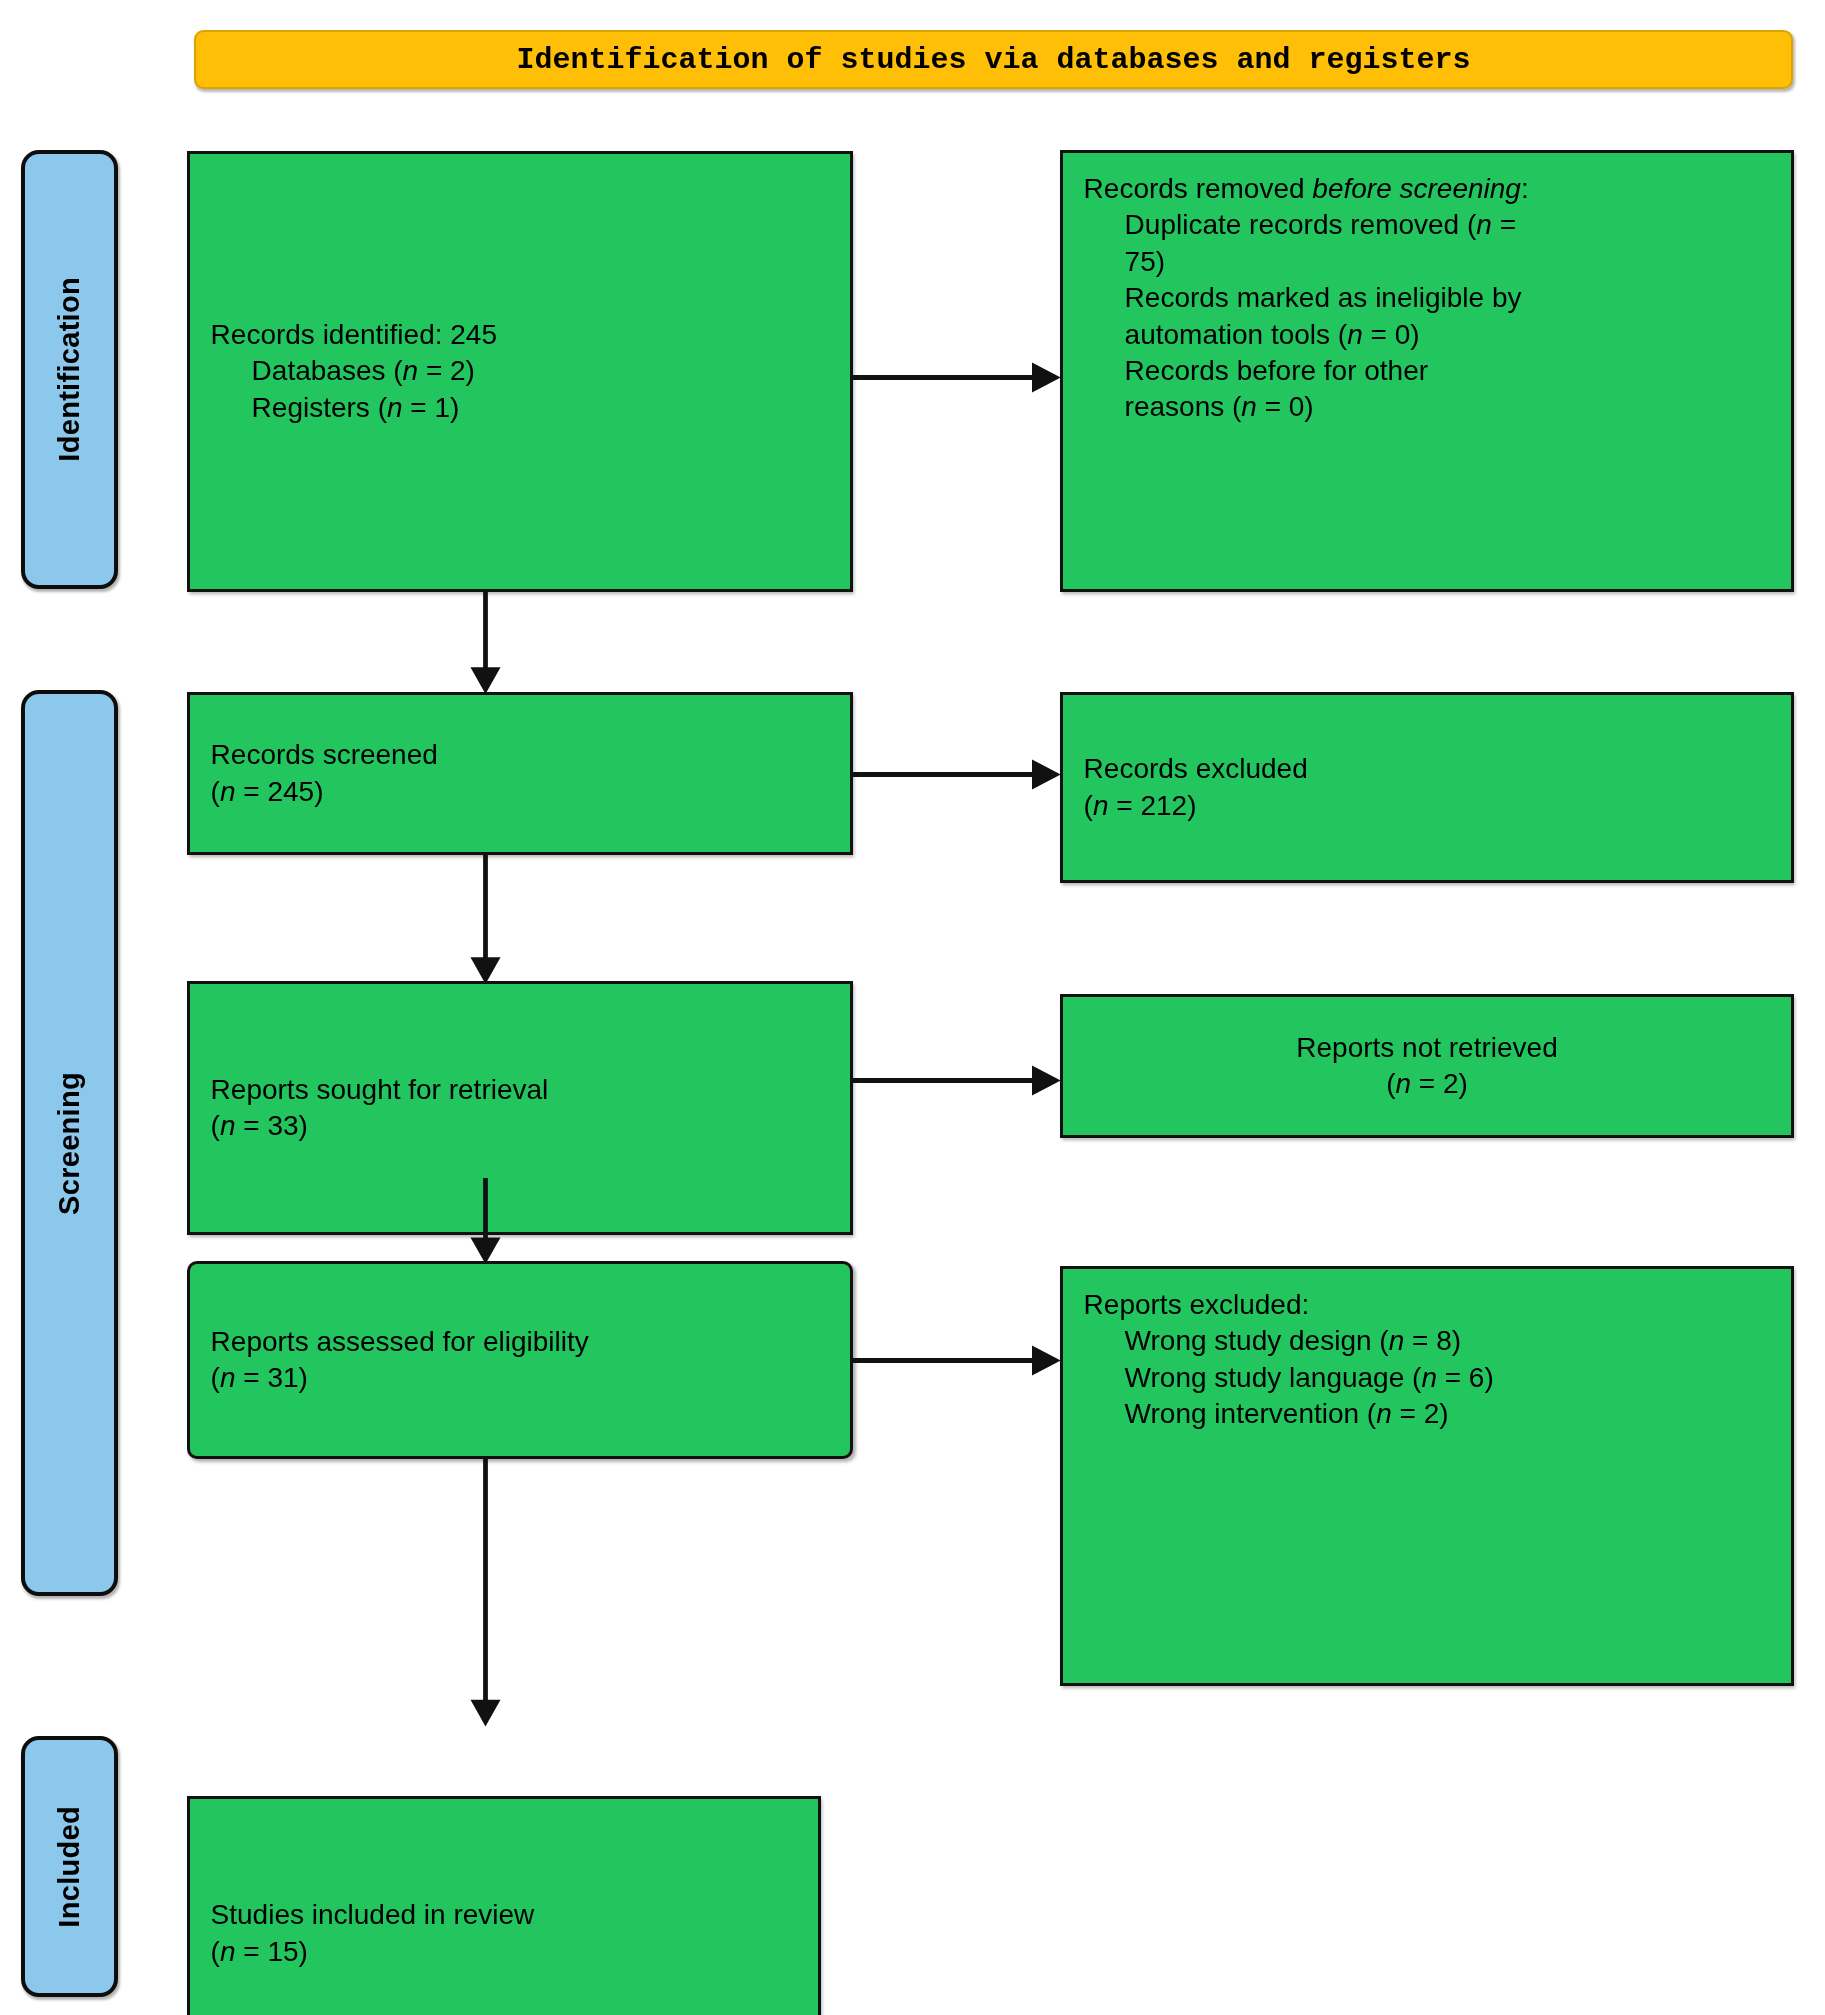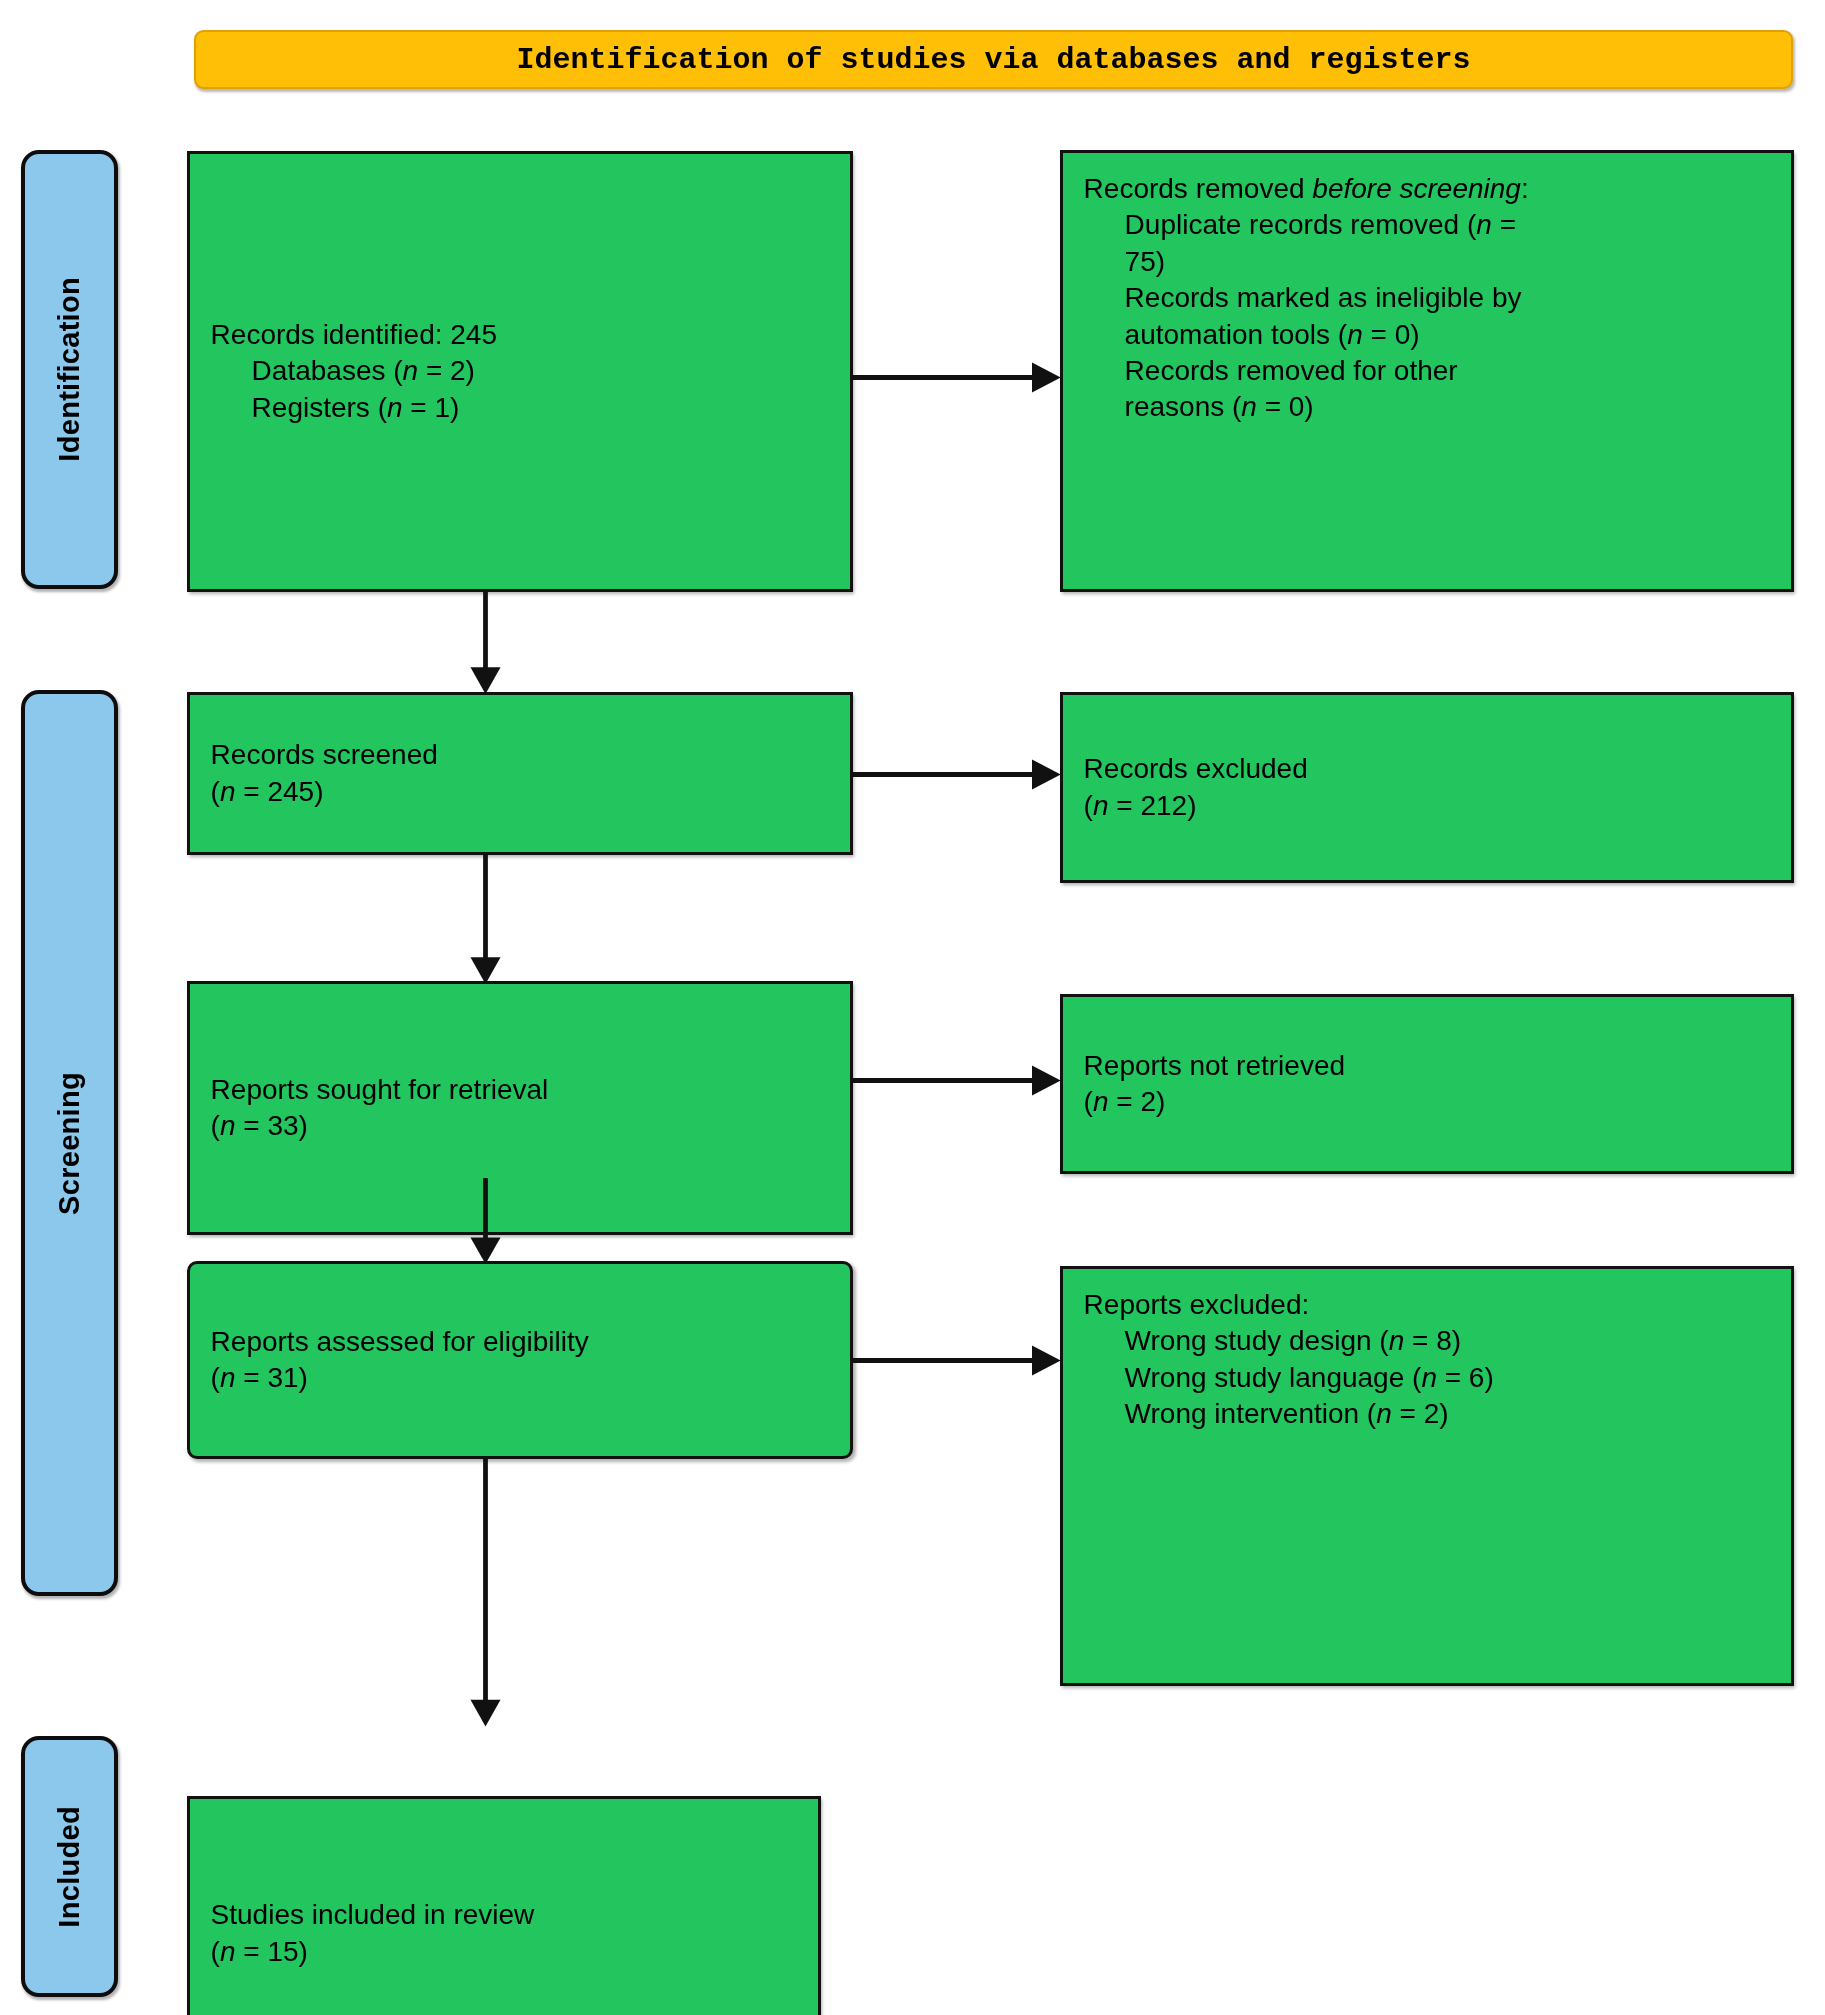--- a/index.html
+++ b/index.html
@@ -101,21 +101,21 @@
   
   #box-identified      { left: 187px; top: 151px;  width: 666px;  height: 441px; }
   #box-screened        { left: 187px; top: 692px; width: 666px;  height: 163px; }
   #box-sought          { left: 187px; top: 981px; width: 666px;  height: 254px; }
   #box-assessed        { left: 187px; top: 1261px; width: 666px;  height: 198px; border-radius: 10px; }
   #box-included        { left: 187px; top: 1796px; width: 634px;  height: 275px; }
 
   
   #box-removed-before  { left: 1060px; top: 150px;  width: 734px; height: 442px; }
   #box-excluded        { left: 1060px; top: 692px; width: 734px; height: 191px; }
-  #box-not-retrieved   { left: 1060px; top: 994px; width: 734px; height: 180px; }
+  #box-not-retrieved   { left: 1060px; top: 994px; width: 734px; height: 144px; text-align: center; }
   #box-reports-excl    { left: 1060px; top: 1266px; width: 734px; height: 420px; }
 
   
   .connector {
     position: absolute;
   }
   .connector svg { display: block; overflow: visible; }
 
   
   #arrow-h-1 { left: 852px; top: 357px;  width: 209px; height: 41px; }
@@ -155,21 +155,21 @@
       <div class="box-line indent">Databases (<i>n</i> = 2)</div>
       <div class="box-line indent">Registers (<i>n</i> = 1)</div>
     </div>
 
   <div class="flow-box valign-top" id="box-removed-before">
       <div class="box-line">Records removed <i>before screening</i>:</div>
       <div class="box-line indent">Duplicate records removed (<i>n</i> =</div>
       <div class="box-line indent">75)</div>
       <div class="box-line indent">Records marked as ineligible by</div>
       <div class="box-line indent">automation tools (<i>n</i> = 0)</div>
-      <div class="box-line indent">Records removed for other</div>
+      <div class="box-line indent">Records before for other</div>
       <div class="box-line indent">reasons (<i>n</i> = 0)</div>
     </div>
 
   <div class="flow-box" id="box-screened">
       <div class="box-line">Records screened</div>
       <div class="box-line">(<i>n</i> = 245)</div>
     </div>
 
   <div class="flow-box" id="box-excluded">
       <div class="box-line">Records excluded</div>

